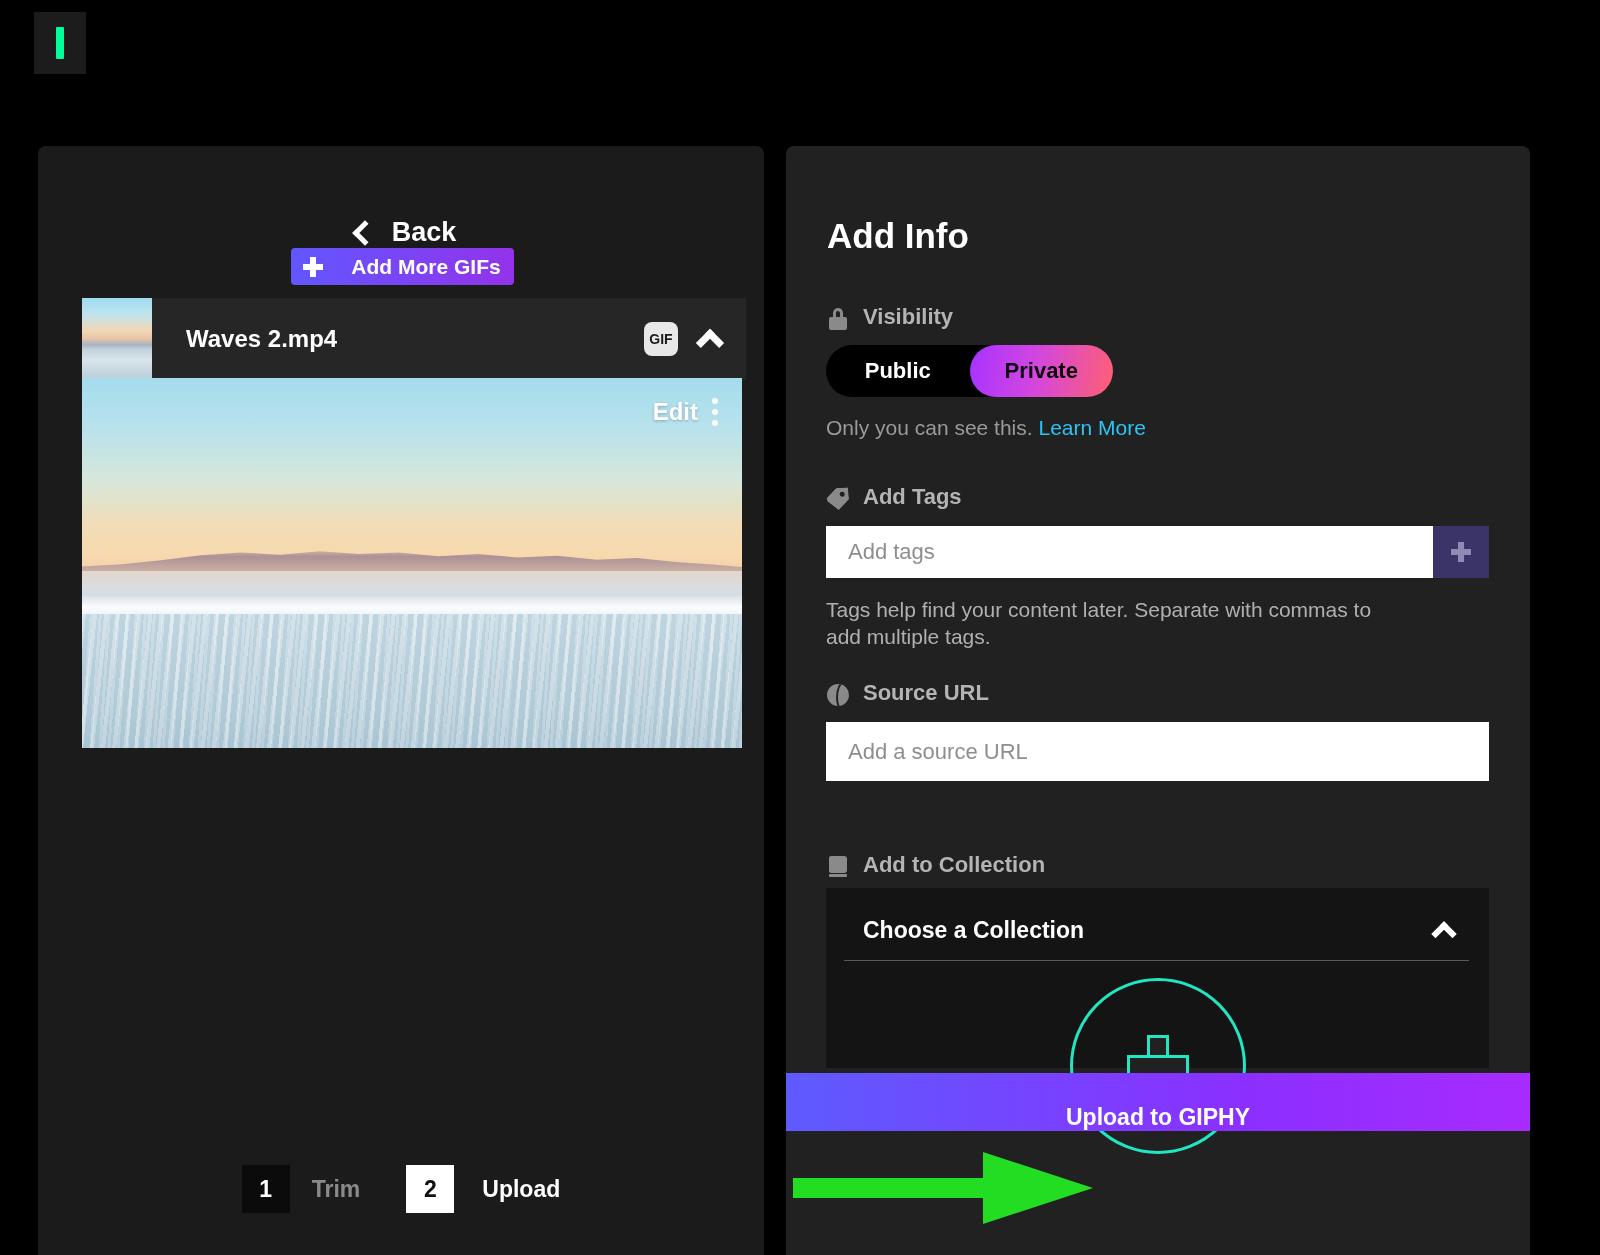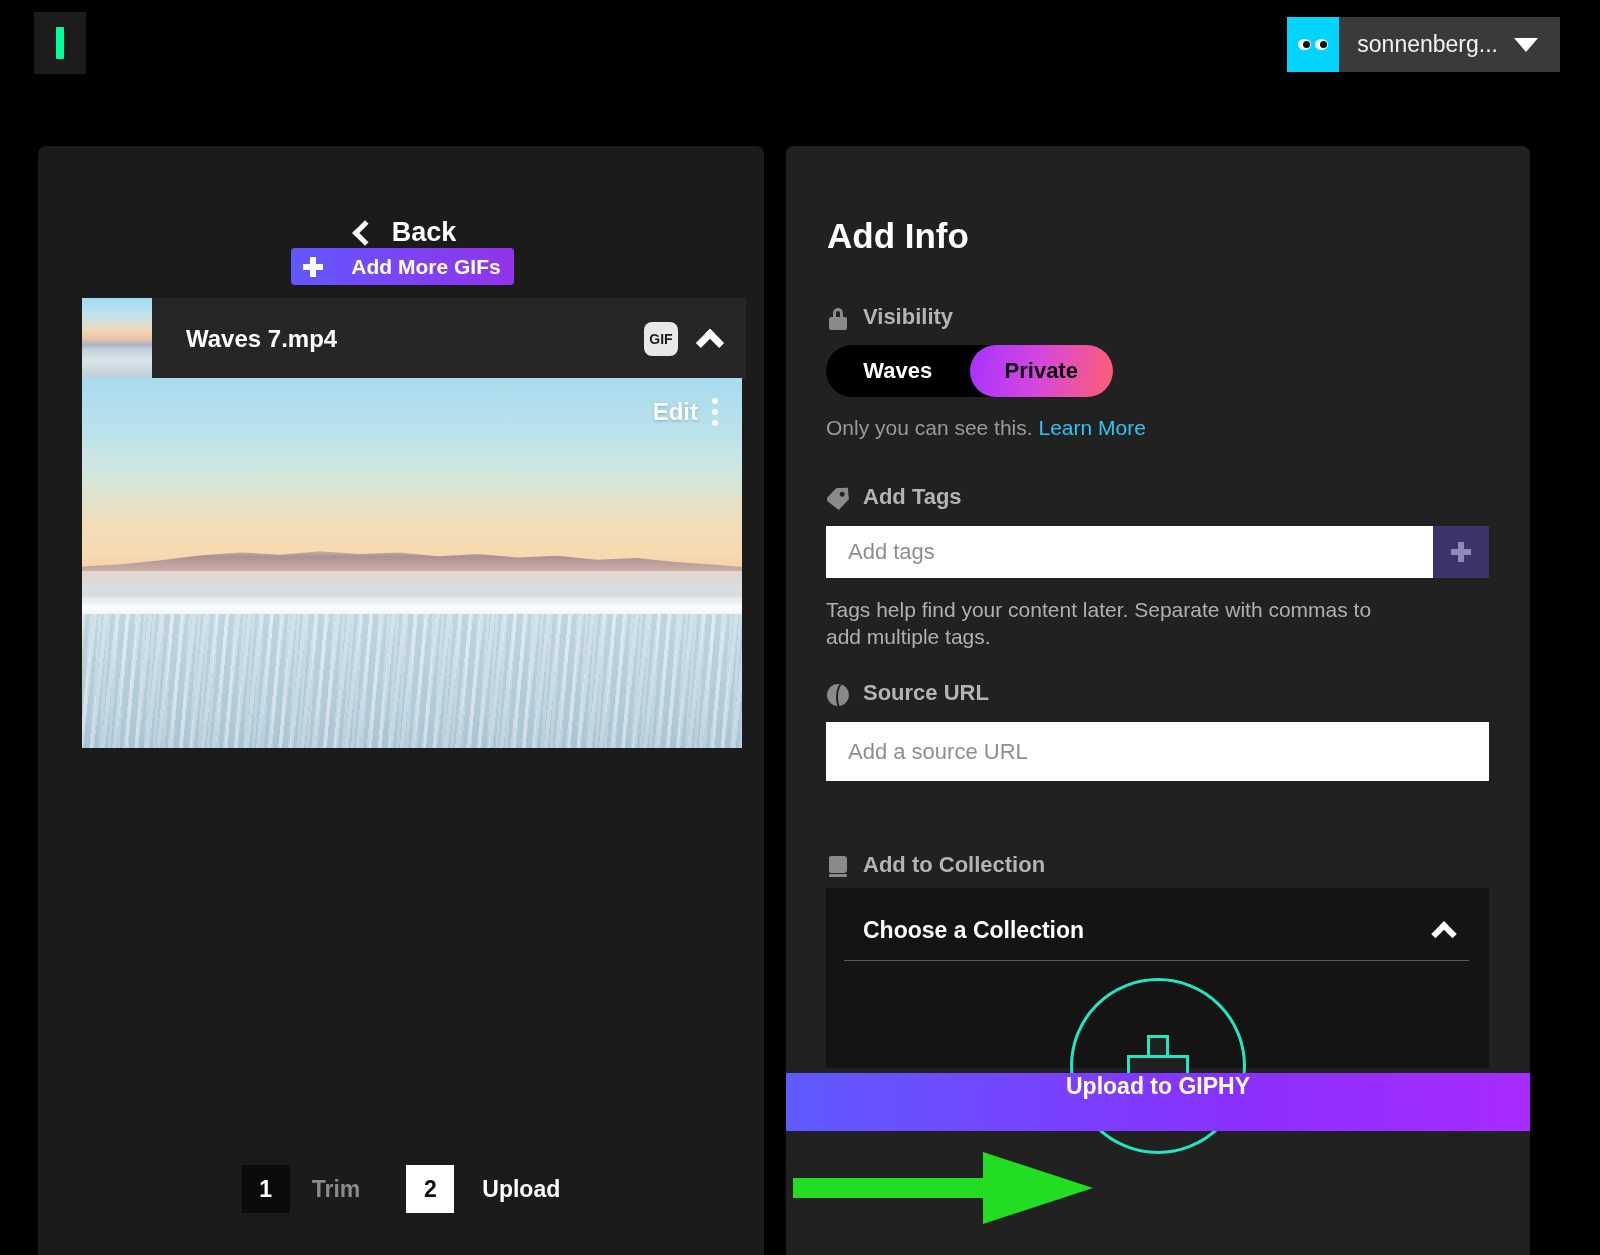--- a/index.html
+++ b/index.html
@@ -285,21 +285,21 @@
   .new-coll .cross::after { left: 0; top: 20px; width: 62px; height: 22px; }
   .new-coll .cross i {
     position: absolute; left: 23px; top: 23px; width: 16px; height: 16px;
     background: #212121; z-index: 2;
   }
 
   .upload-btn {
     position: absolute; left: 786px; top: 1073px; width: 744px; height: 58px;
     background: linear-gradient(90deg, #5e5bff 0%, #8b2fff 62%, #a82bff 100%);
     color: #fff; font-size: 23px; font-weight: 700;
-    display: flex; align-items: flex-start; justify-content: center; cursor: pointer;
+    display: flex; align-items: flex-end; justify-content: center; cursor: pointer;
   }
   .download-row {
     position: absolute; left: 786px; top: 1131px; width: 744px; height: 124px;
     background: #212121; display: flex; align-items: center; justify-content: center;
   }
   .download-label { color: #fff; font-size: 23px; font-weight: 700; }
 
   .annot-arrow {
     position: absolute; left: 793px; top: 1152px; width: 300px; height: 72px;
     pointer-events: none;
@@ -310,46 +310,38 @@
 
 <div class="page">
 
   <div class="topbar">
     <div class="logo-wrap">
       <div class="logo-mark">
         <div class="logo-bar"></div>
       </div>
     </div>
 
-    <div class="user-chip">
-      <div class="avatar">
-        <span class="eye"></span>
-        <span class="eye"></span>
-      </div>
-      <div class="user-name">sonnenberg...</div>
-      <div class="caret-down"></div>
-    </div>
   </div>
 
   <div class="panel-left">
 
     <div class="back-row">
       <div class="back-btn">
         <span class="chev-left"></span>
         <span class="back-label">Back</span>
       </div>
       <div class="add-more">
         <span class="plus-glyph"></span>
         <span>Add More GIFs</span>
       </div>
     </div>
 
     <div class="file-row">
       <div class="thumb"></div>
-      <div class="file-name">Waves 7.mp4</div>
+      <div class="file-name">Waves 2.mp4</div>
       <div class="gif-badge">GIF</div>
       <div class="chev-up"></div>
     </div>
 
     <div class="preview">
       <div class="sky"></div>
       <div class="mountains"></div>
       <div class="sea"></div>
       <div class="foam"></div>
       <div class="surf"></div>
@@ -382,21 +374,21 @@
       <div class="sec-head" style="left:41px; top:158px;">
         <span class="ic ic-lock">
           <span class="shackle"></span>
             <span class="body"></span>
         </span>
         <span class="sec-text">Visibility</span>
       </div>
     </div>
 
     <div class="toggle" style="left:40px; top:199px;">
-      <div class="toggle-opt off">Waves</div>
+      <div class="toggle-opt off">Public</div>
       <div class="toggle-opt on">Private</div>
     </div>
 
     <div class="vis-note" style="left:40px; top:270px;">
       <span>Only you can see this.</span>
       <a>Learn More</a>
     </div>
 
     <div class="sec-head" style="left:41px; top:338px;">
       <span class="ic ic-tag"></span>

